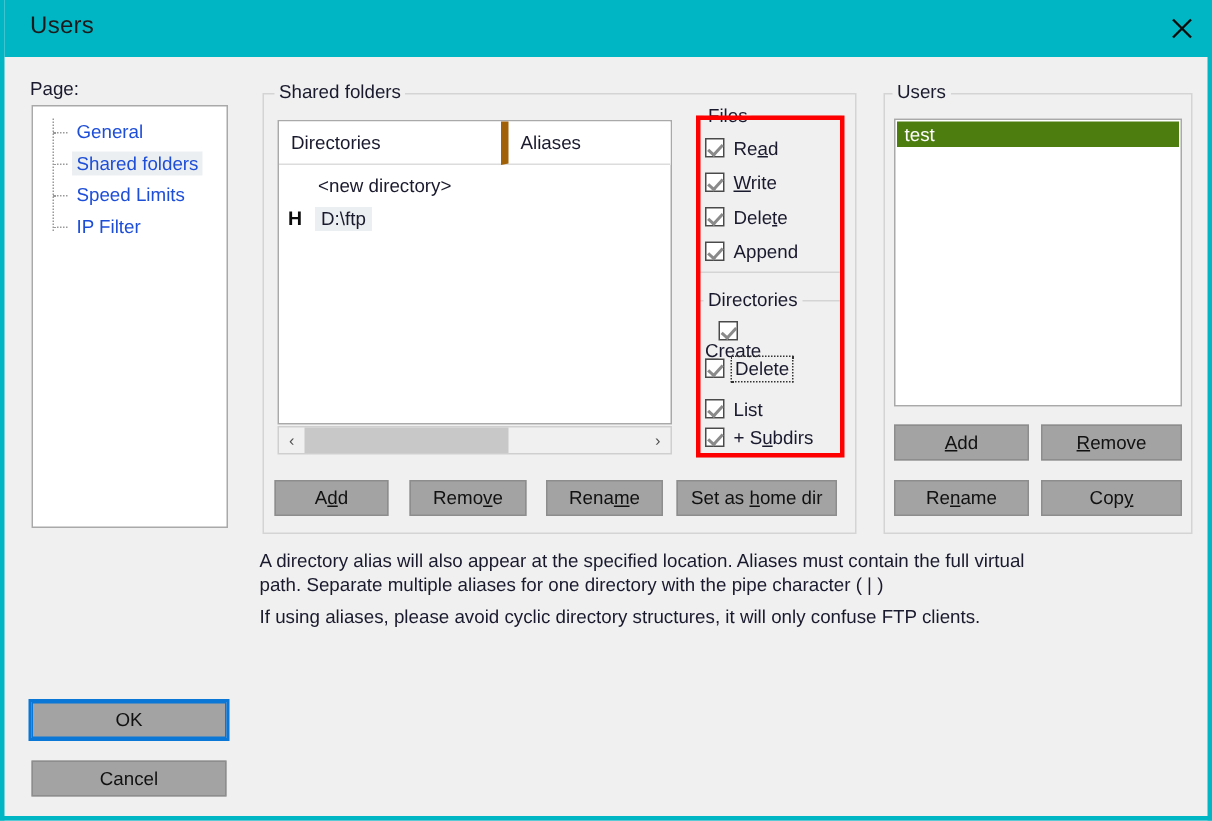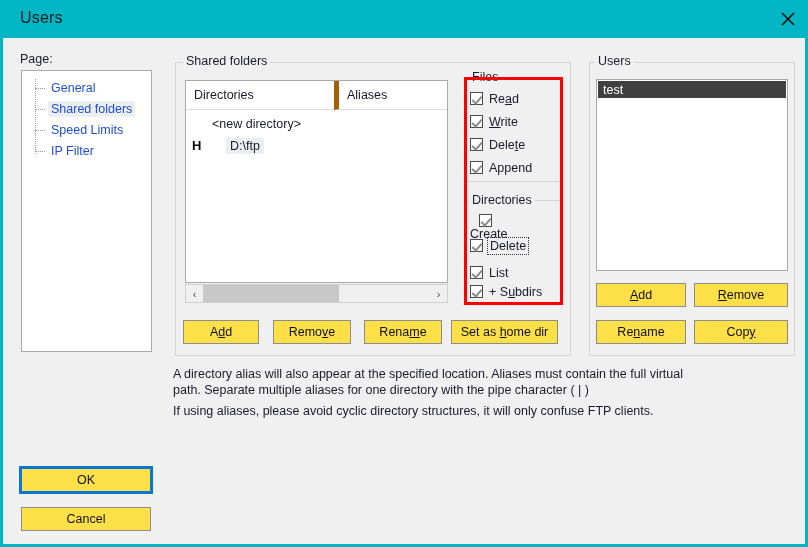--- a/index.html
+++ b/index.html
@@ -40,21 +40,21 @@
   }
   .group-title{
     position:absolute;font-size:12.5px;color:#1a1a2e;
     background:#f0f0f0;padding:0 3px;white-space:nowrap;
   }
   .panel{
     position:absolute;background:#ffffff;border:1px solid #a9a9a9;
     box-sizing:border-box;
   }
   .btn{
-    position:absolute;background:#fde047;border:1px solid #8d8d8d;
+    position:absolute;background:#a3a3a3;border:1px solid #8d8d8d;
     box-sizing:border-box;font-size:12.5px;color:#111;
     display:flex;align-items:center;justify-content:center;
     cursor:default;font-family:"Liberation Sans", sans-serif;
     white-space:nowrap;
   }
   .btn.focus{outline:2px solid #0a76d6;outline-offset:0px;border-color:#0a76d6;}
   .btn u{text-decoration:underline;}
 
   
   .cbrow{position:absolute;display:flex;align-items:center;height:17px;white-space:nowrap;}
@@ -101,21 +101,21 @@
   .sb-arrow{
     width:17px;height:100%;display:flex;align-items:center;justify-content:center;
     font-size:11px;color:#505050;flex:none;cursor:default;
   }
   .sb-track{flex:1;height:100%;position:relative;}
   .sb-thumb{position:absolute;left:0;top:0;height:100%;background:#c8c8c8;cursor:default;}
 
   
   .user-item{
     position:absolute;left:1px;right:1px;top:1px;height:17px;
-    background:#404040;color:#fff;font-size:12.5px;
+    background:#4d7c0f;color:#fff;font-size:12.5px;
     display:flex;align-items:center;padding-left:5px;box-sizing:border-box;
   }
 
   .desc{
     position:absolute;font-size:12.5px;color:#1a1a2e;line-height:16px;
   }
   .redbox{
     position:absolute;border:3px solid #ff0000;box-sizing:border-box;
     pointer-events:none;
   }
@@ -159,21 +159,21 @@
   <div class="group" style="left:172px;top:62px;width:396px;height:294px;"></div>
   <div class="group-title" style="left:180px;top:54px;">Shared folders</div>
 
   <div class="panel" style="left:182px;top:80px;width:263px;height:203px;">
     <div class="lh" style="left:0;width:148px;">Directories</div>
     <div class="lh sep" style="left:148px;width:113px;">Aliases</div>
 
     <div class="dirrow" style="left:26px;top:36px;">&lt;new directory&gt;</div>
 
     <div class="hflag" style="left:6px;top:57px;">H</div>
-    <div class="dirrow dirsel" style="left:24px;top:57px;margin-left:16px;">D:\ftp</div>
+    <div class="dirrow dirsel" style="left:24px;top:57px;">D:\ftp</div>
   </div>
 
   <div class="hscroll" style="left:182px;top:284px;width:263px;height:19px;">
     <div class="sb-arrow">‹</div>
     <div class="sb-track">
       <div class="sb-thumb" id="sb-thumb" style="width: 60%;"></div>
     </div>
     <div class="sb-arrow">›</div>
   </div>
 

